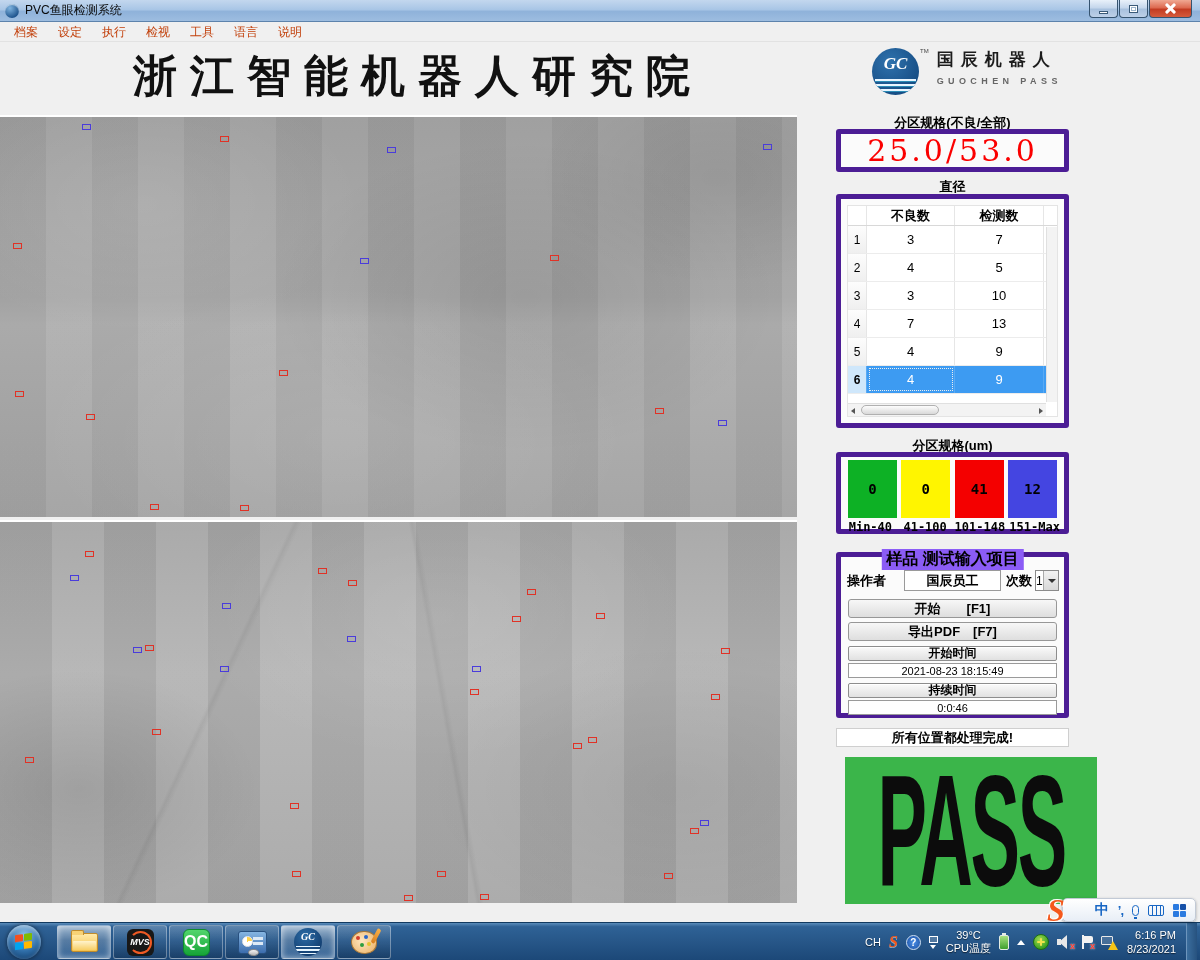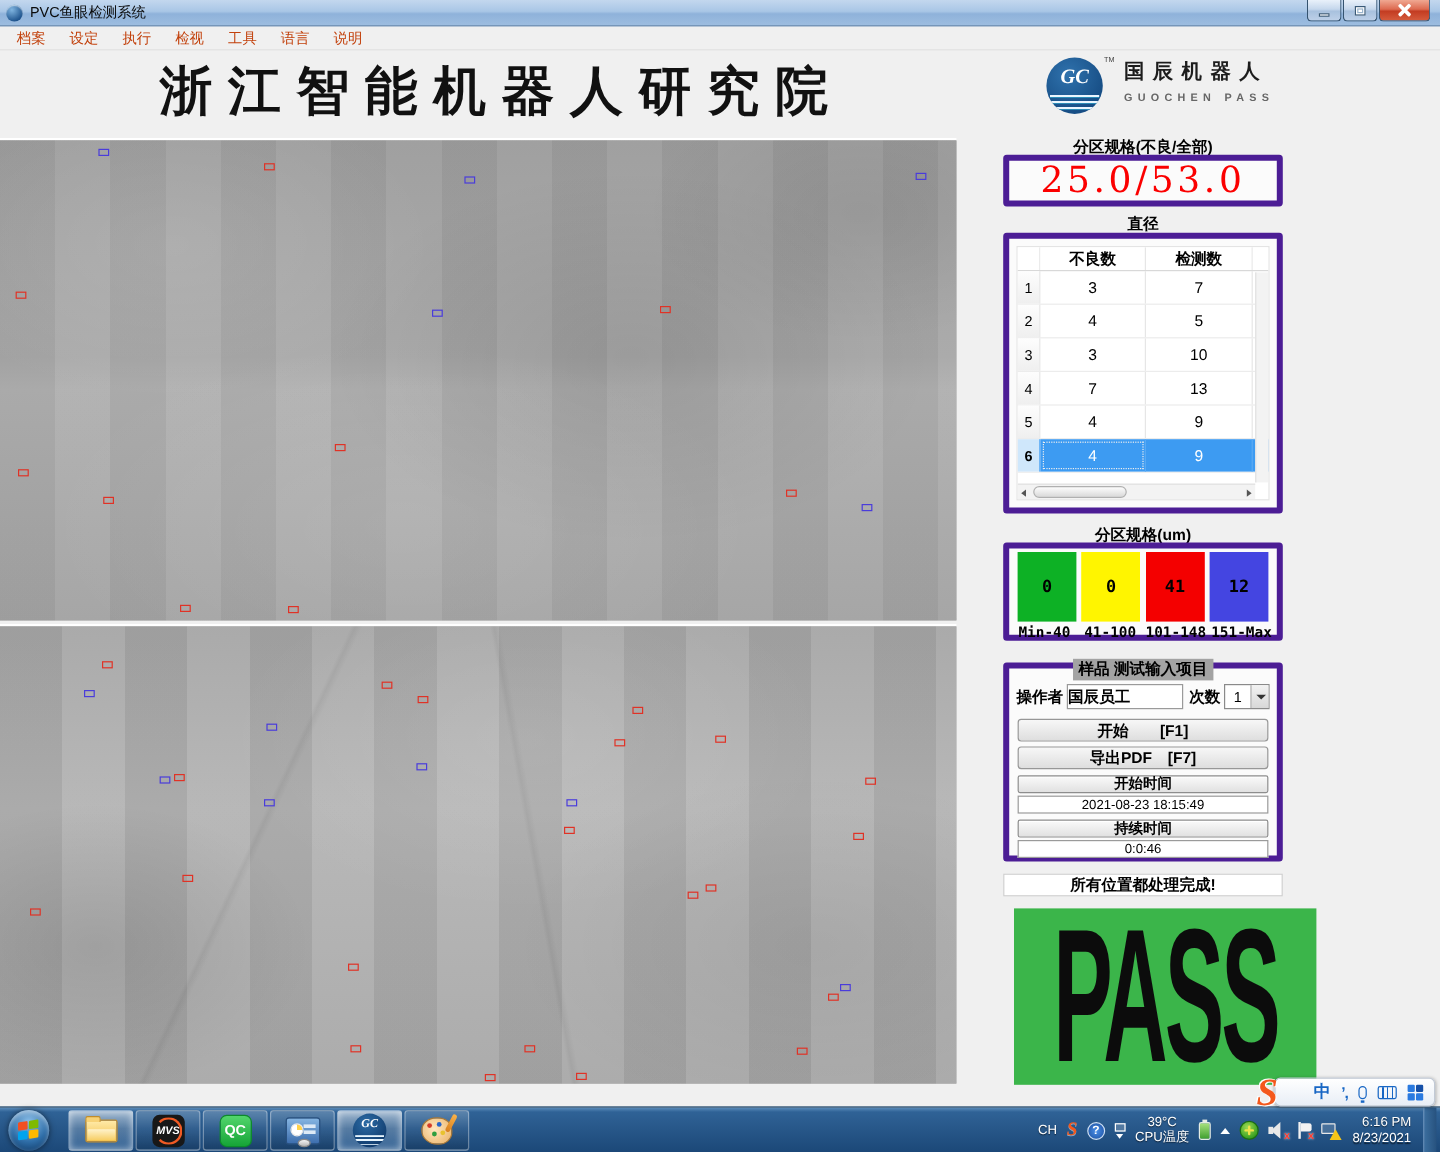--- a/index.html
+++ b/index.html
@@ -100,26 +100,26 @@
 
   .box-zones{top:452px;height:82px}
   .zone-row{position:absolute;left:7px;right:7px;top:3px;display:flex;justify-content:space-between}
   .zone-cell{width:49px;height:58px;display:flex;align-items:center;justify-content:center;
     font-family:"DejaVu Sans Mono","Liberation Mono",monospace;font-weight:bold;font-size:14px;color:#000}
   .zone-ranges{position:absolute;left:2px;right:2px;top:63px;display:flex;justify-content:space-between}
   .zone-range{width:56px;text-align:center;font-family:"DejaVu Sans Mono","Liberation Mono",monospace;
     font-weight:bold;font-size:12px;color:#000;white-space:nowrap}
 
   .box-sample{top:552px;height:166px}
-  .legend{position:absolute;top:-8px;left:50%;transform:translateX(-50%);background:#a3a3a3;
-    padding:0 5px;font-size:13px;font-weight:bold;white-space:nowrap}
+  .legend{position:absolute;top:-8px;left:50%;transform:translateX(-50%);background:#8b5cf6;
+    padding:0 5px;font-size:16px;font-weight:bold;white-space:nowrap}
   .op-row{position:absolute;left:6px;right:6px;top:13px;height:21px;display:flex;align-items:center}
   .f-label{font-size:13px;font-weight:bold;white-space:nowrap}
-  .op-input{width:97px;height:21px;margin-left:3px;border:1px solid #9a9a9a;background:#fff;
-    text-align:left;font-size:13px;font-weight:bold;font-family:inherit}
+  .op-input{width:97px;height:21px;margin-left:18px;border:1px solid #9a9a9a;background:#fff;
+    text-align:center;font-size:13px;font-weight:bold;font-family:inherit}
   .times-label{margin-left:5px}
   .times-select{width:40px;height:21px;margin-left:3px;border:1px solid #8a8a8a;background:#fff;
     display:flex;align-items:center;position:relative}
   .times-value{flex:1;text-align:center;font-size:12px}
   .dd-btn{width:15px;height:100%;background:linear-gradient(180deg,#f2f2f2,#d8d8d8);
     border-left:1px solid #aaa;position:relative}
   .dd-btn::after{content:"";position:absolute;left:4px;top:8px;border-left:4px solid transparent;
     border-right:4px solid transparent;border-top:4px solid #333}
   .s-btn{position:absolute;left:7px;right:7px;height:19px;border:1px solid #979797;border-radius:3px;
     background:linear-gradient(180deg,#f7f7f7,#dedede);display:flex;align-items:center;justify-content:center;
@@ -183,21 +183,21 @@
   .i-folder::before{content:"";position:absolute;top:-4px;left:-1px;width:11px;height:4px;
     background:#f7d276;border:1px solid #c08c2c;border-bottom:none;border-radius:2px 2px 0 0}
   .i-folder::after{content:"";position:absolute;left:1px;right:1px;bottom:1px;height:9px;
     background:linear-gradient(180deg,#fff3cc,#f7cf66);border-radius:1px}
   .i-mvs{width:27px;height:27px;background:#181818;border-radius:6px;position:relative;
     display:flex;align-items:center;justify-content:center;color:#fff;font-size:9px;
     font-weight:bold;font-style:italic}
   .i-mvs::before{content:"";position:absolute;inset:2px;border:2px solid #f05a24;border-radius:50%;
     border-left-color:transparent}
   .i-qc{width:27px;height:27px;border-radius:6px;display:flex;align-items:center;justify-content:center;
-    background:linear-gradient(180deg,#52d56c,#16a437);color:#fff;font-weight:bold;font-size:12px;
+    background:linear-gradient(180deg,#52d56c,#16a437);color:#fff;font-weight:bold;font-size:16px;
     border:1px solid #0e8a2c}
   .i-cfg{width:29px;height:23px;border-radius:3px;position:relative;
     background:linear-gradient(180deg,#85b5e2,#3c6dad);border:1px solid #28507f}
   .i-cfg::before{content:"";position:absolute;left:3px;top:4px;width:9px;height:9px;border-radius:50%;
     background:conic-gradient(#ffd24a 0 90deg,#fff 90deg 360deg);border:1px solid #e8e8e8}
   .i-cfg::after{content:"";position:absolute;right:3px;top:5px;width:10px;height:3px;background:#dce9f6;
     box-shadow:0 5px 0 #dce9f6}
   .i-cfg .mouse{position:absolute;left:9px;bottom:-3px;width:11px;height:7px;border-radius:50%;
     background:linear-gradient(180deg,#f5f5f5,#b8b8b8);border:1px solid #8a8a8a}
   .i-gc{width:28px;height:28px;border-radius:50%;overflow:hidden;position:relative;

